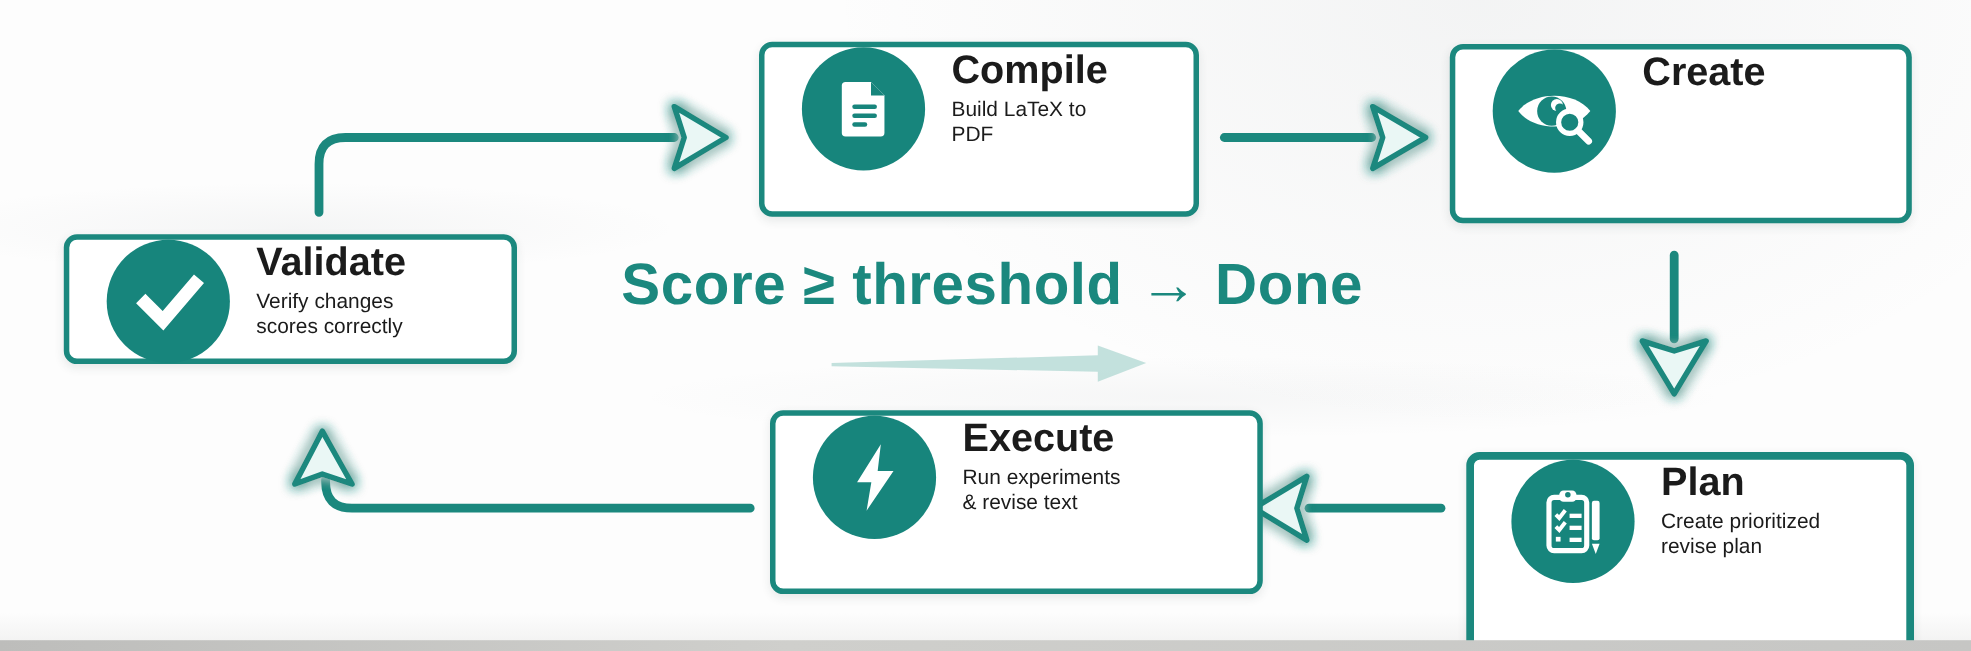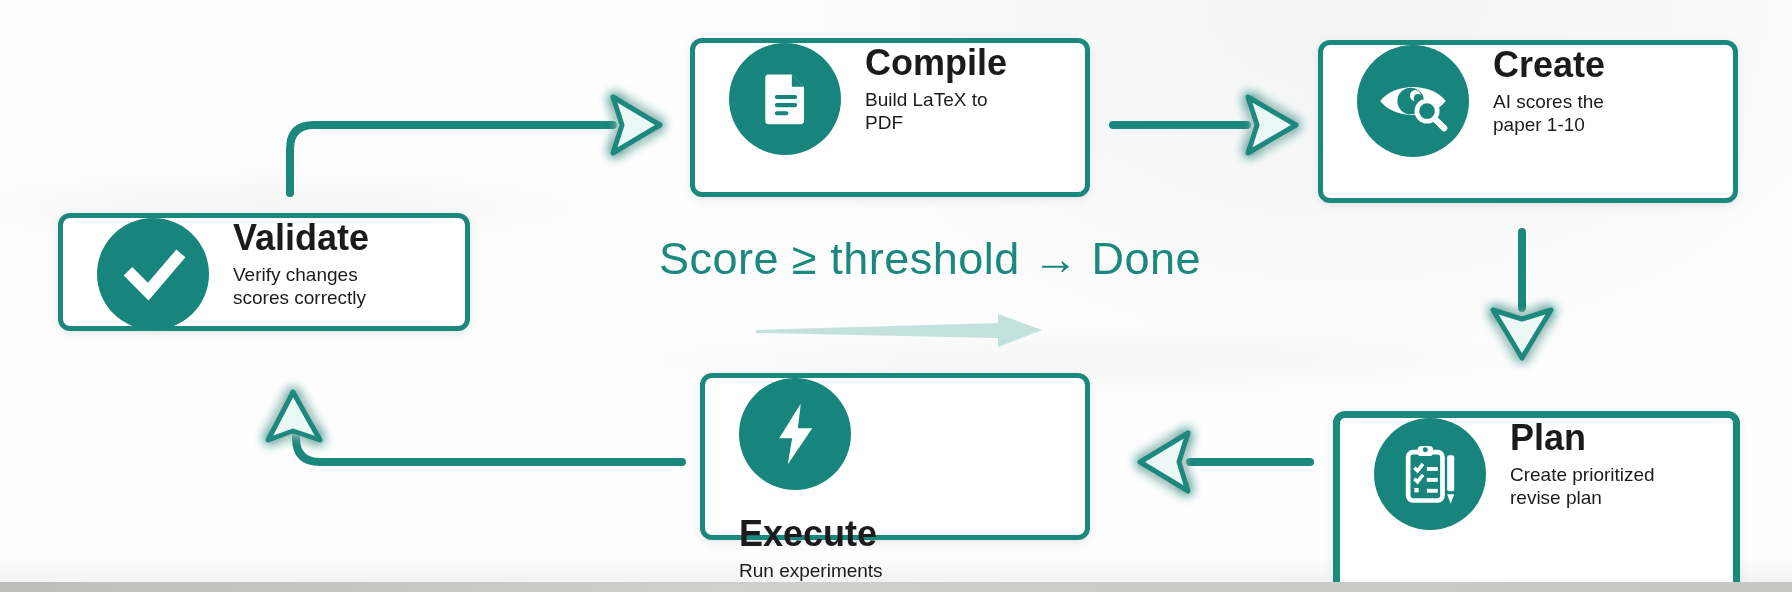--- a/index.html
+++ b/index.html
@@ -26,32 +26,32 @@
     background:linear-gradient(90deg,#bdbdbb,#cfcfcc 40%,#c6c6c4);}
   .node{
     position:absolute;box-sizing:border-box;background:#fff;
     border:5px solid var(--teal);border-radius:12px;
     display:flex;align-items:flex-start;gap:24px;padding-left:34px;
     box-shadow:0 3px 9px rgba(40,60,58,.10);
   }
   .node-compile {left:690px; top:38px;  width:400px;height:159px;}
   .node-review  {left:1318px;top:40px;  width:420px;height:163px;}
   .node-validate{left:58px;  top:213px; width:412px;height:118px;}
-  .node-execute {left:700px; top:373px; width:390px;height:167px;flex-direction:column;}
+  .node-execute {left:700px; top:373px; width:448px;height:167px;}
   .node-plan    {left:1333px;top:375px; width:407px;height:216px;border-width:7px;margin-top:36px;}
   .icon-circle{
     flex:0 0 auto;width:112px;height:112px;border-radius:50%;
     background:var(--icon-teal);display:flex;align-items:center;justify-content:center;
   }
   .node-text{display:flex;flex-direction:column;}
   .node-title{font-size:36px;font-weight:bold;color:var(--text);line-height:1.1;margin-bottom:5px;}
   .node-desc{font-size:19px;color:var(--text);line-height:1.24;white-space:pre-line;}
   .center-label{
-    position:absolute;left:930px;top:259px;transform:translate(-50%,-50%);
-    font-size:45px;color:var(--teal);white-space:nowrap;letter-spacing:.5px;
+    position:absolute;left:902px;top:259px;transform:translate(-50%,-50%);
+    font-size:53px;color:var(--teal);white-space:nowrap;letter-spacing:.5px;font-weight:bold;
   }
   .flow-svg{position:absolute;left:0;top:0;}
   .flow-line{stroke:var(--teal);stroke-width:8;fill:none;stroke-linecap:round;}
   .flow-head{fill:var(--arrowhead-fill);stroke:var(--teal);stroke-width:5;stroke-linejoin:round;}
   .faded-arrow{fill:var(--faded-arrow);opacity:.62;}
 </style>
 </head>
 <body>
 
 <div class="canvas">
@@ -122,22 +122,20 @@
         <path d="M8,50 C26,26 74,26 92,50 C74,74 26,74 8,50 Z" fill="#fff"></path>
         <circle cx="47" cy="50" r="17" fill="var(--icon-teal)"></circle>
         <circle cx="53" cy="43" r="7" fill="#fff"></circle>
         <circle cx="56.5" cy="46.5" r="5.5" fill="var(--icon-teal)"></circle>
         <circle cx="68" cy="63" r="13" fill="var(--icon-teal)" stroke="#fff" stroke-width="6"></circle>
         <line x1="78" y1="73" x2="90" y2="85" stroke="#fff" stroke-width="8" stroke-linecap="round"></line>
       </svg>
     </div>
     <div class="node-text">
       <div class="node-title">Create</div>
-      <div class="node-desc">AI scores the
-paper 1-10</div>
     </div>
   </div>
 
   <div class="node node-validate">
     <div class="icon-circle">
       <svg width="80" height="80" viewBox="0 0 100 100">
         <path d="M24,52 L44,72 L80,30" fill="none" stroke="#fff" stroke-width="15" stroke-linecap="square"></path>
       </svg>
     </div>
     <div class="node-text">

